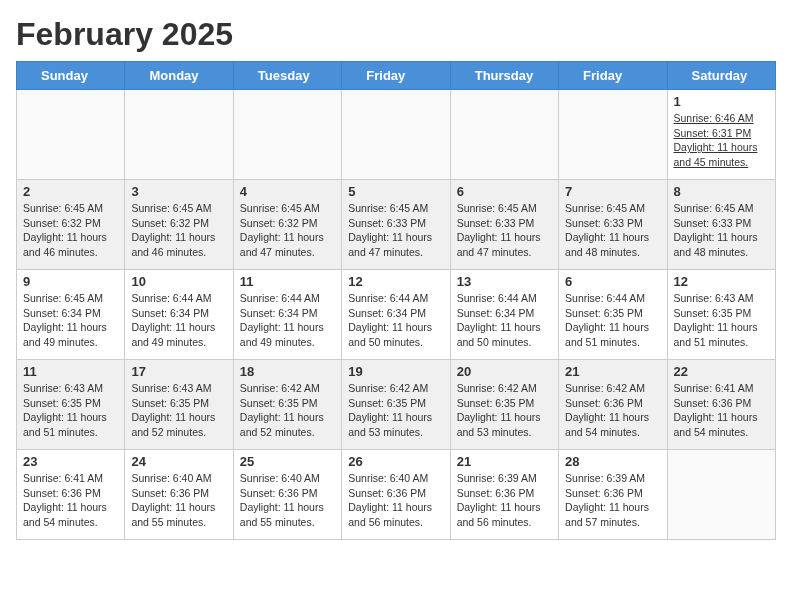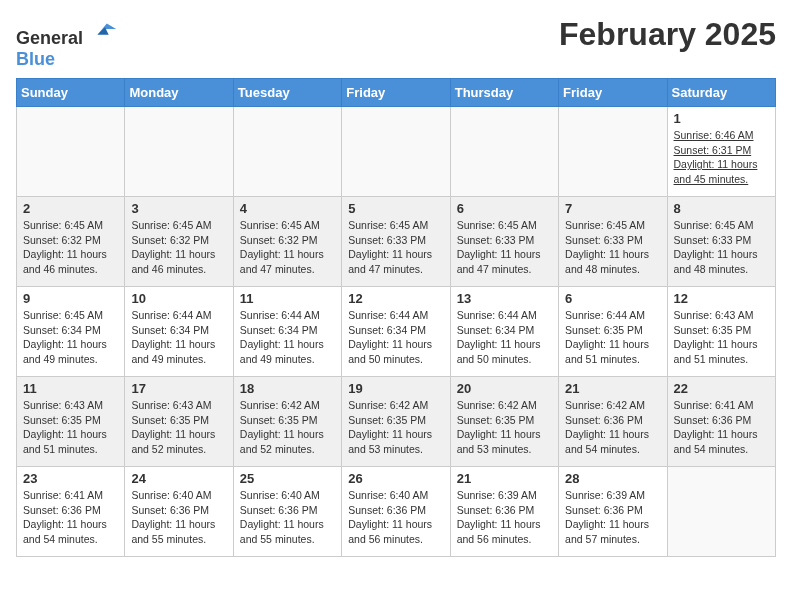--- a/index.html
+++ b/index.html
@@ -49,21 +49,21 @@
     }
     .calendar {
       width: 100%;
       border-collapse: collapse;
       border: 1px solid #ccc;
     }
     .calendar th {
       background-color: #4a90d9;
       color: #fff;
       text-align: left;
-      padding: 6px 4px;
+      padding: 6px 24px;
       font-size: 13px;
       border: 1px solid #3a7fc9;
     }
     .calendar td {
       vertical-align: top;
       border: 1px solid #ccc;
       padding: 4px 6px;
       width: calc(100% / 7);
       min-height: 80px;
       height: 90px;
@@ -86,31 +86,20 @@
       line-height: 1.4;
     }
     .alt-row td {
       background: #f0f0f0;
     }
   </style>
 </head>
 <body>
 
 <div class="header">
-  <div class="logo">
-    <div>
-      <span class="logo-text-general">General</span>
-      <svg class="logo-icon" viewBox="0 0 30 30" xmlns="http://www.w3.org/2000/svg">
-        <polygon points="8,20 18,8 28,14 18,14" fill="#4a90d9"></polygon>
-        <polygon points="8,20 16,12 20,20" fill="#2266aa"></polygon>
-      </svg>
-      <br>
-      <span class="logo-text-blue">Blue</span>
-    </div>
-  </div>
   <div class="title-block">
     <div class="month-title">February 2025</div>
   </div>
 </div>
 
 <table class="calendar">
   <thead>
     <tr>
     <th>Sunday</th>
         <th>Monday</th>

